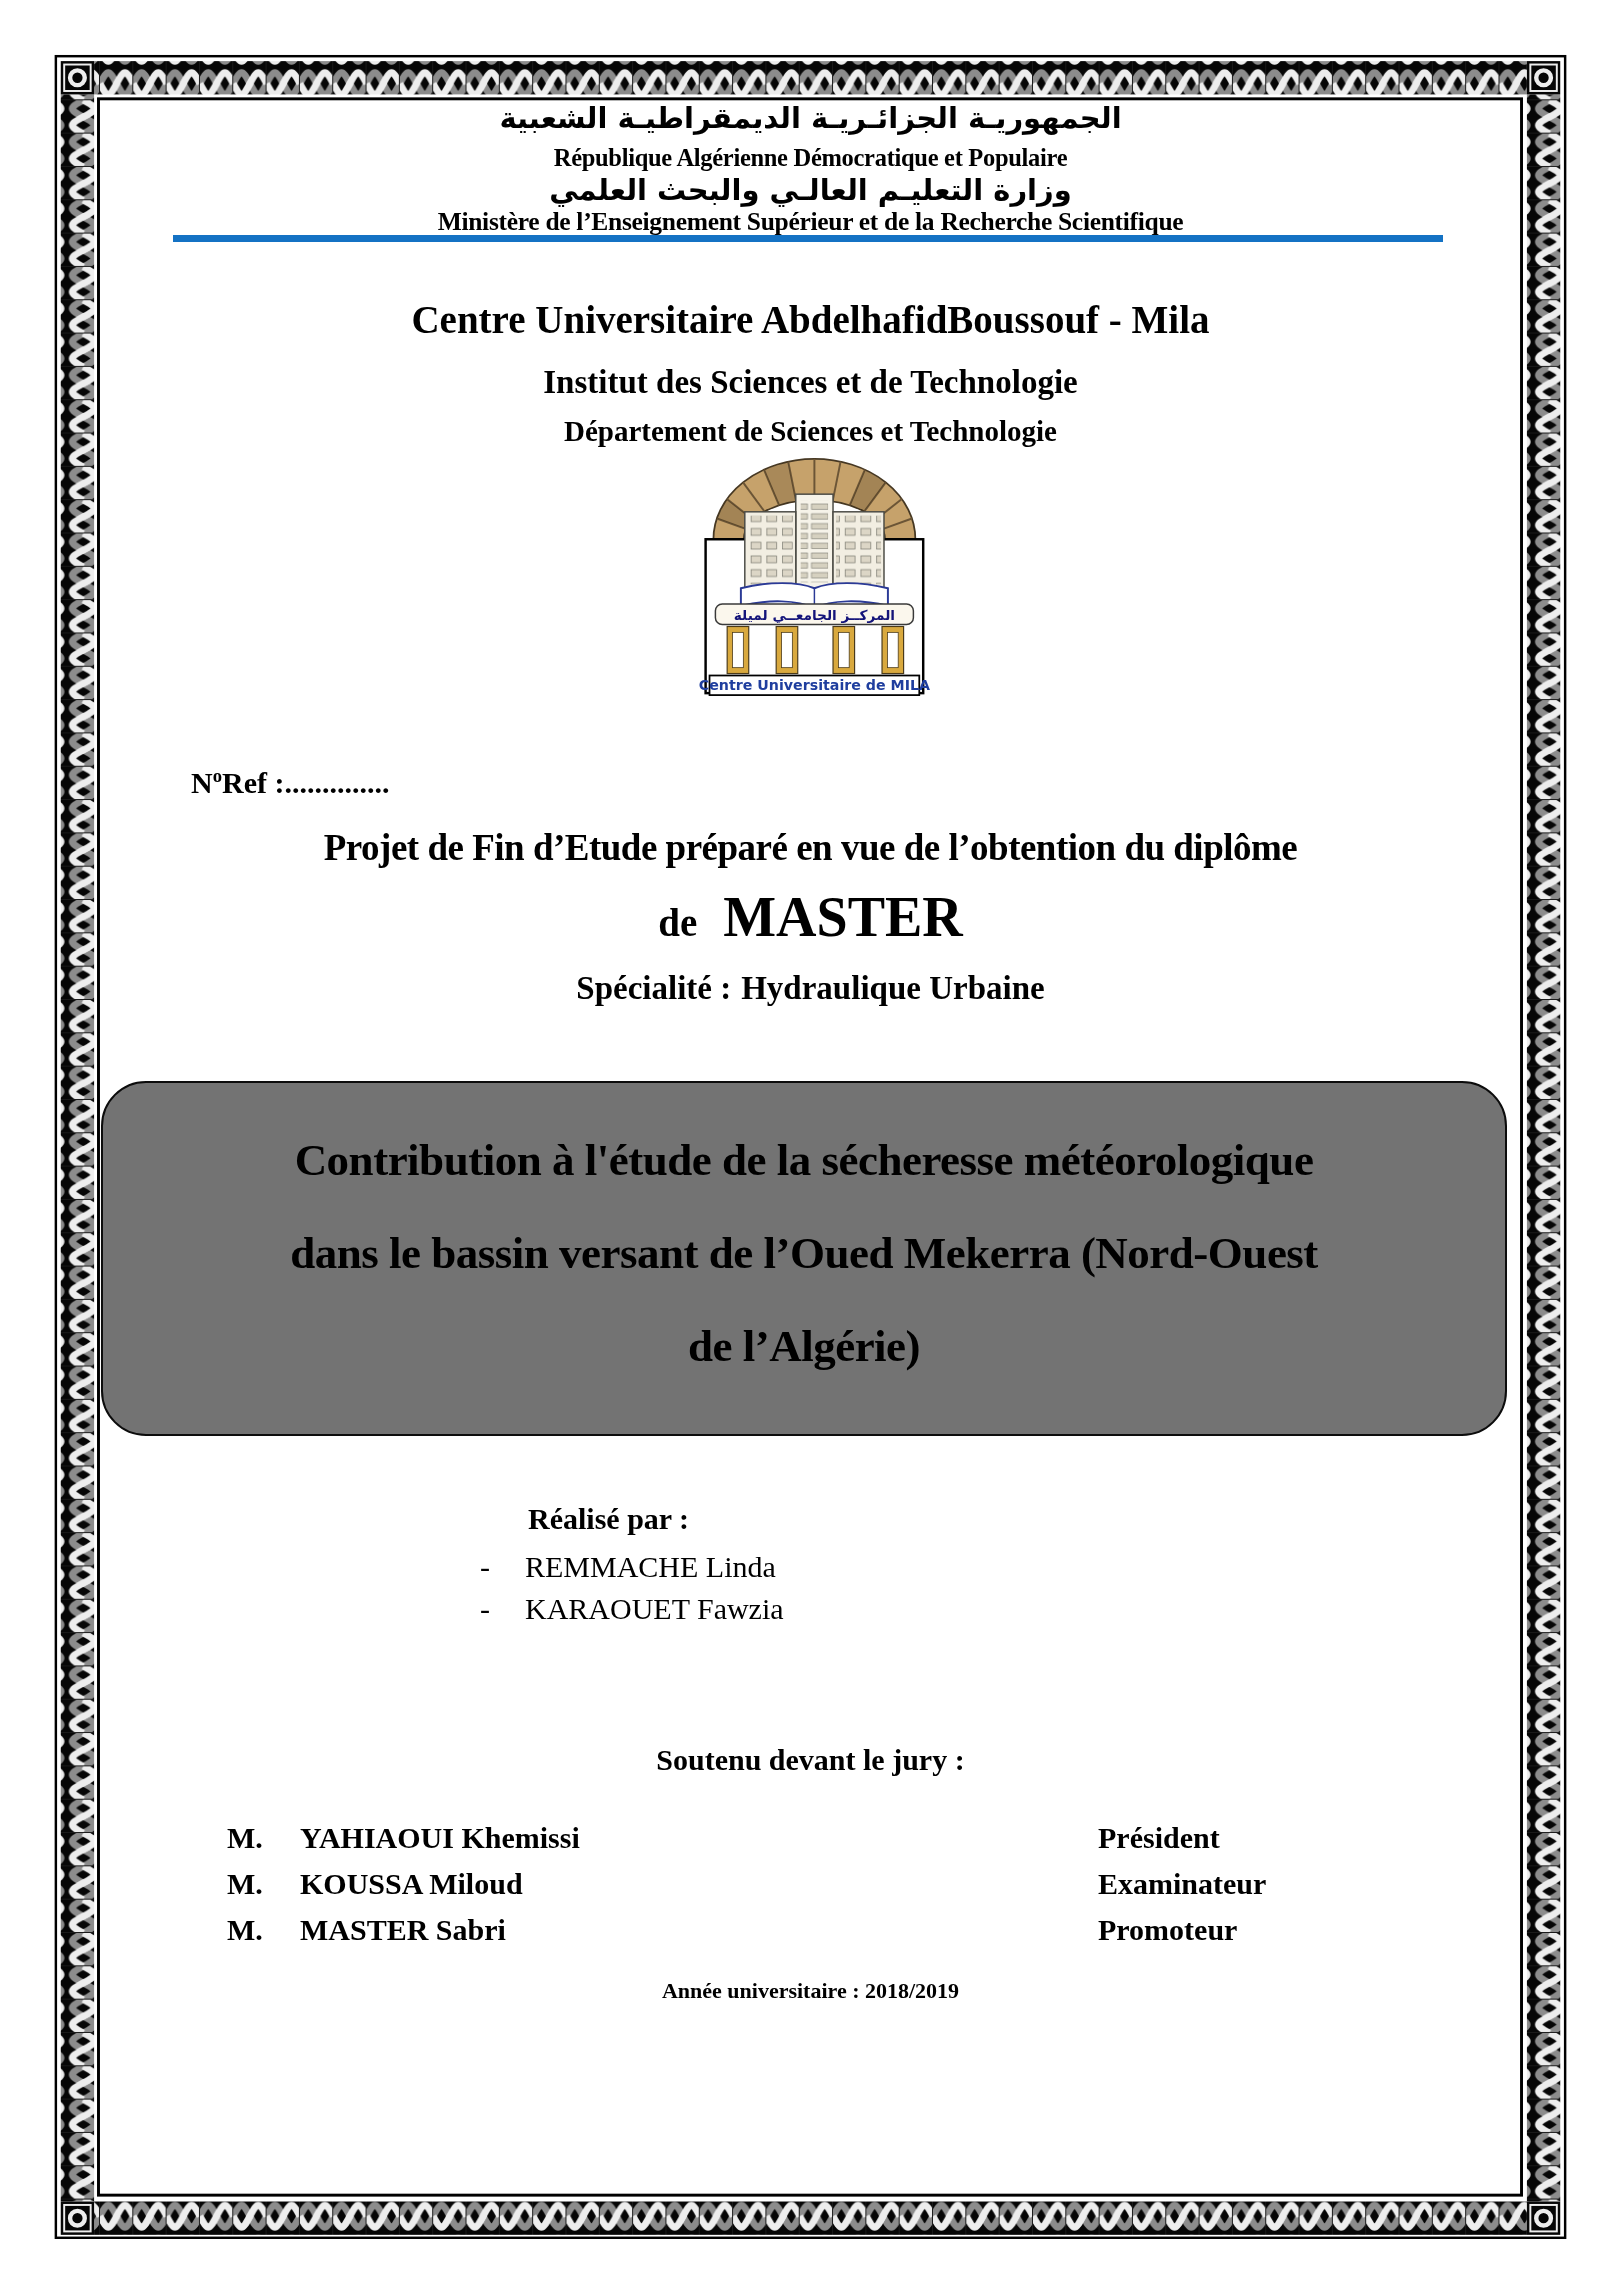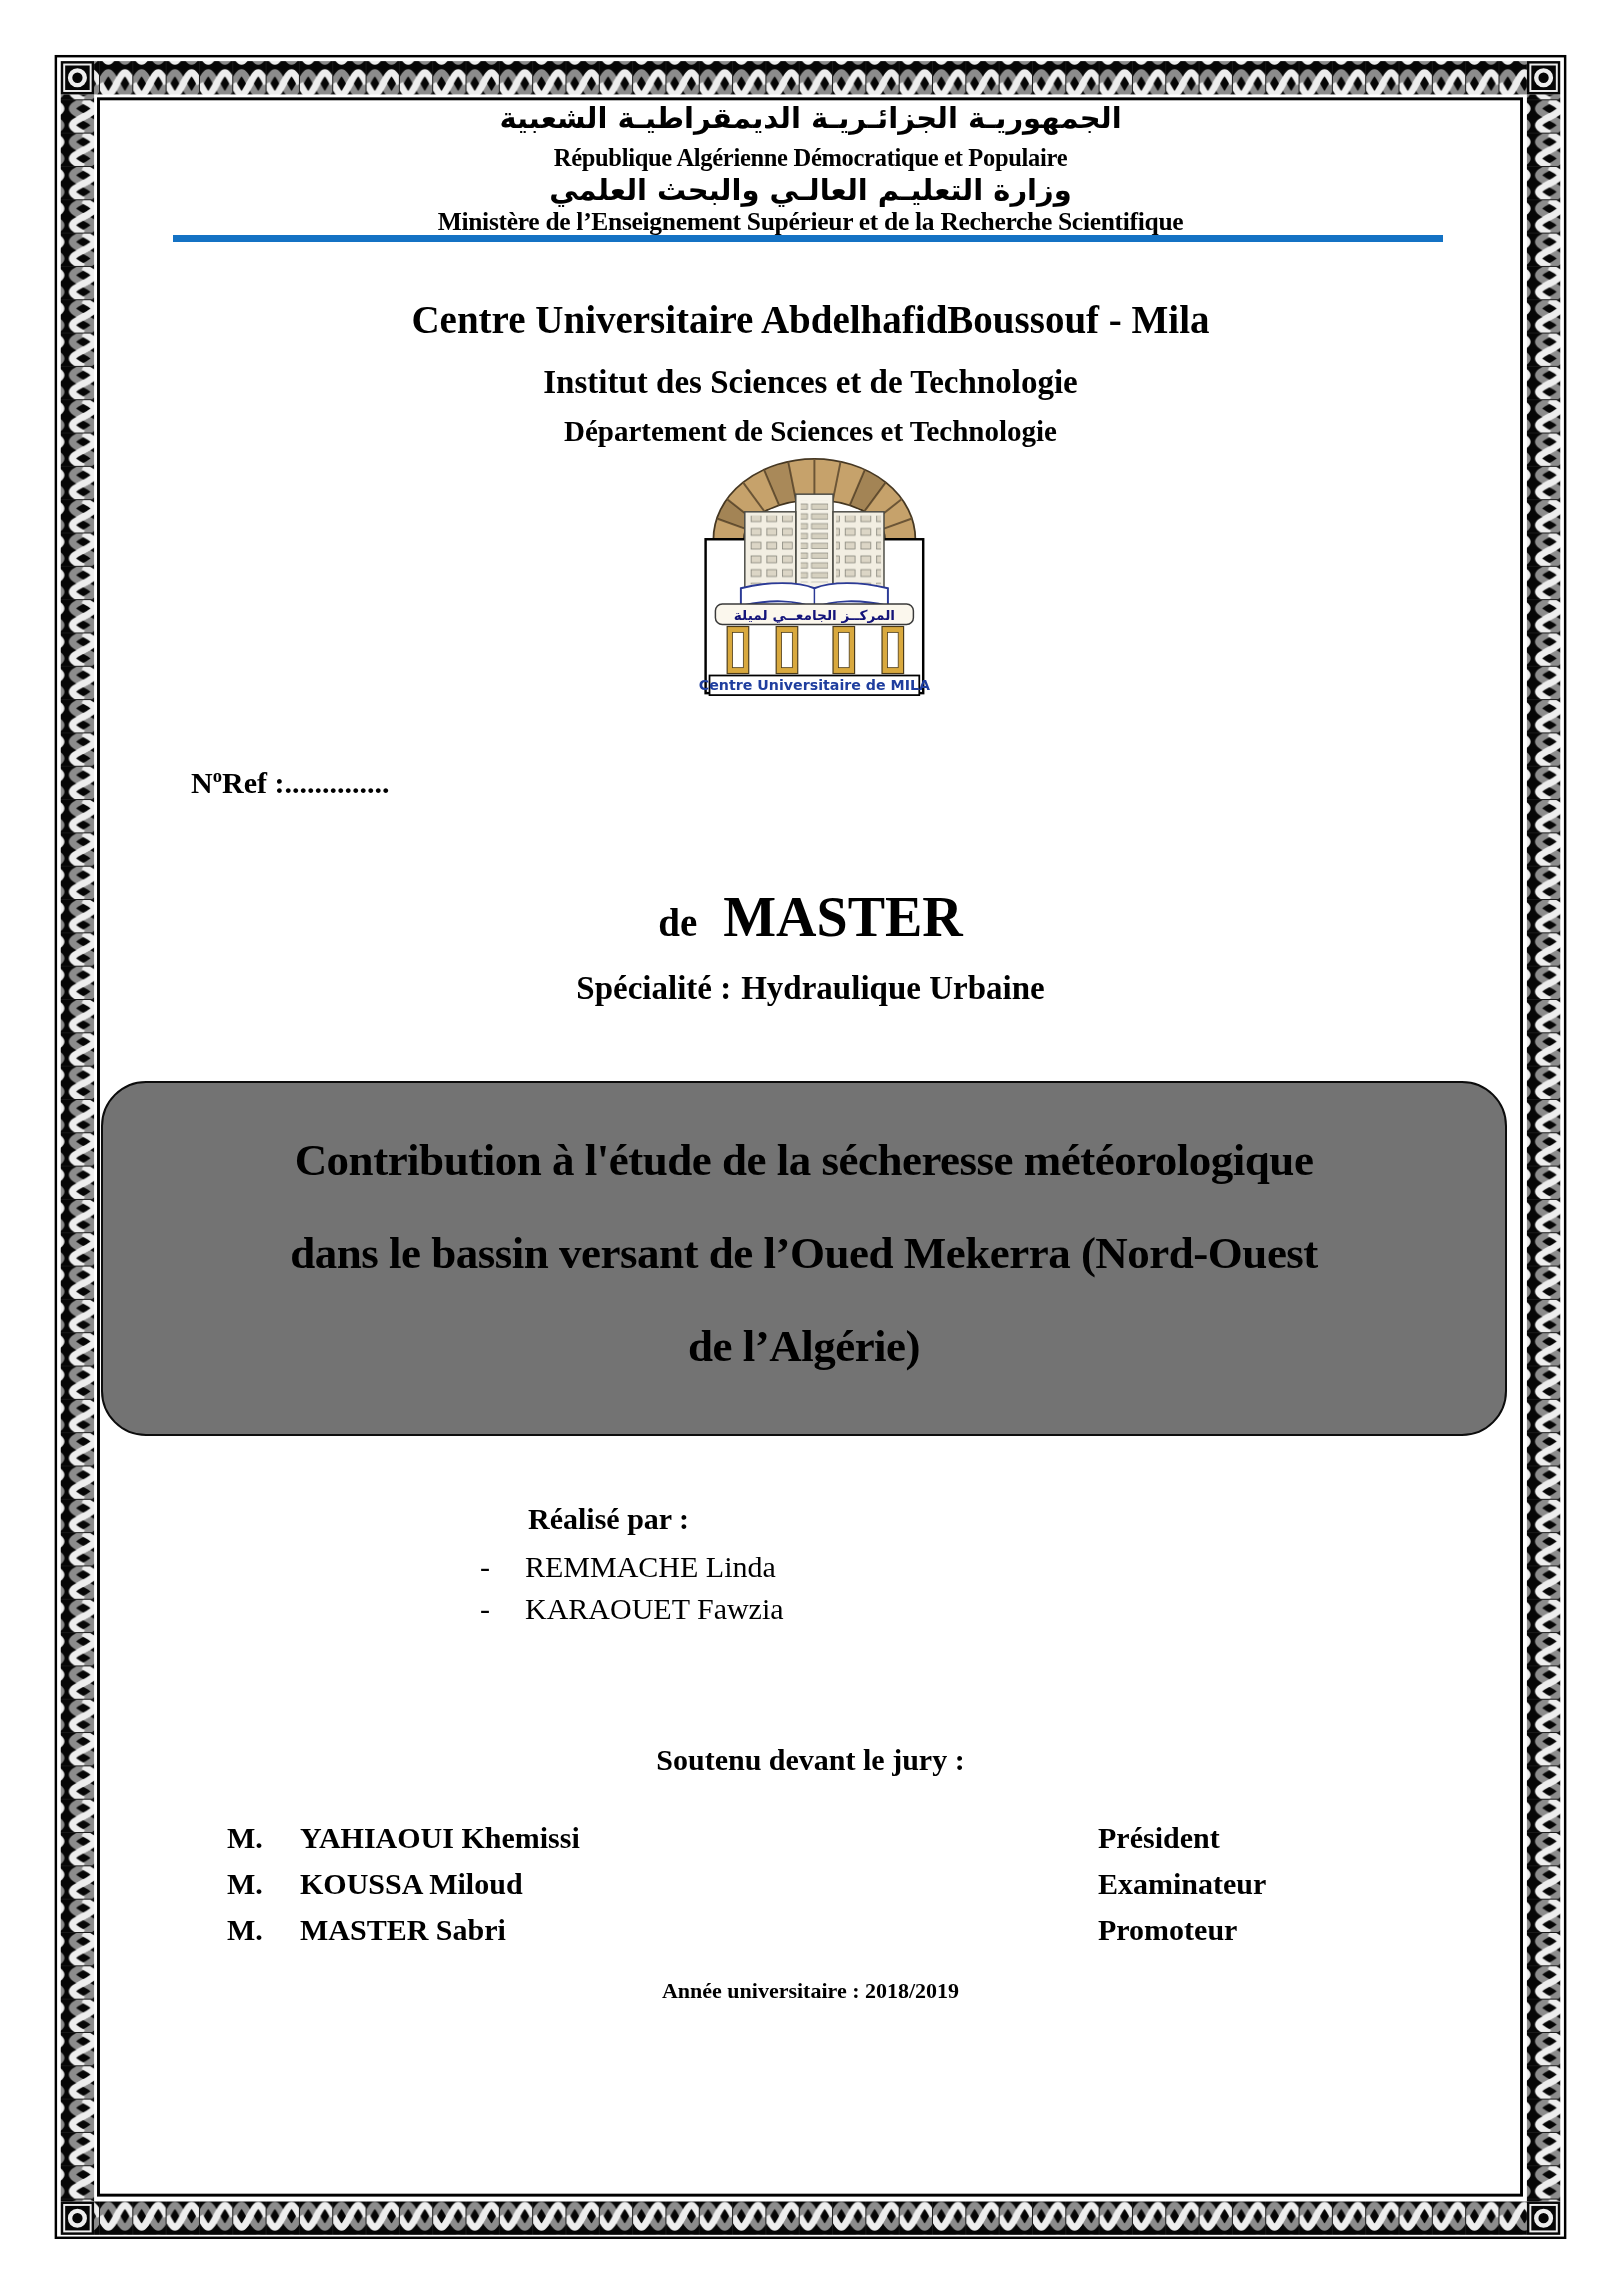--- a/index.html
+++ b/index.html
@@ -157,20 +157,21 @@
       <rect x="200" y="187" width="22" height="48" fill="#d9a93e" stroke-width="1.2"></rect>
       <rect x="205.5" y="193" width="11" height="36" fill="#ffffff" stroke-width="0.8"></rect>
     </g>
 
     <rect x="24" y="237" width="214" height="20" fill="#ffffff" stroke="#000" stroke-width="1.8"></rect>
     <text x="131" y="252" text-anchor="middle" font-size="14.5" font-weight="700" font-family="DejaVu Sans, sans-serif" fill="#1f3e9e">Centre Universitaire de MILA</text>
   </svg>
 
   <div class="noref"><span>N</span><sup>o</sup><span>Ref :..............</span></div>
 
+  <div class="center b projet">Projet de Fin d’Etude préparé en vue de l’obtention du diplôme</div>
   <div class="center b masterline"><span class="de">de</span><span class="master">MASTER</span></div>
   <div class="center b spec"><span class="lbl">Spécialité :</span><span>Hydraulique Urbaine</span></div>
 
   <div class="titlebox" style="background: #737373;">
     <div class="tline">Contribution à l'étude de la sécheresse météorologique</div>
     <div class="tline">dans le bassin versant de l’Oued Mekerra (Nord-Ouest</div>
     <div class="tline">de l’Algérie)</div>
   </div>
 
   <div class="authors">

